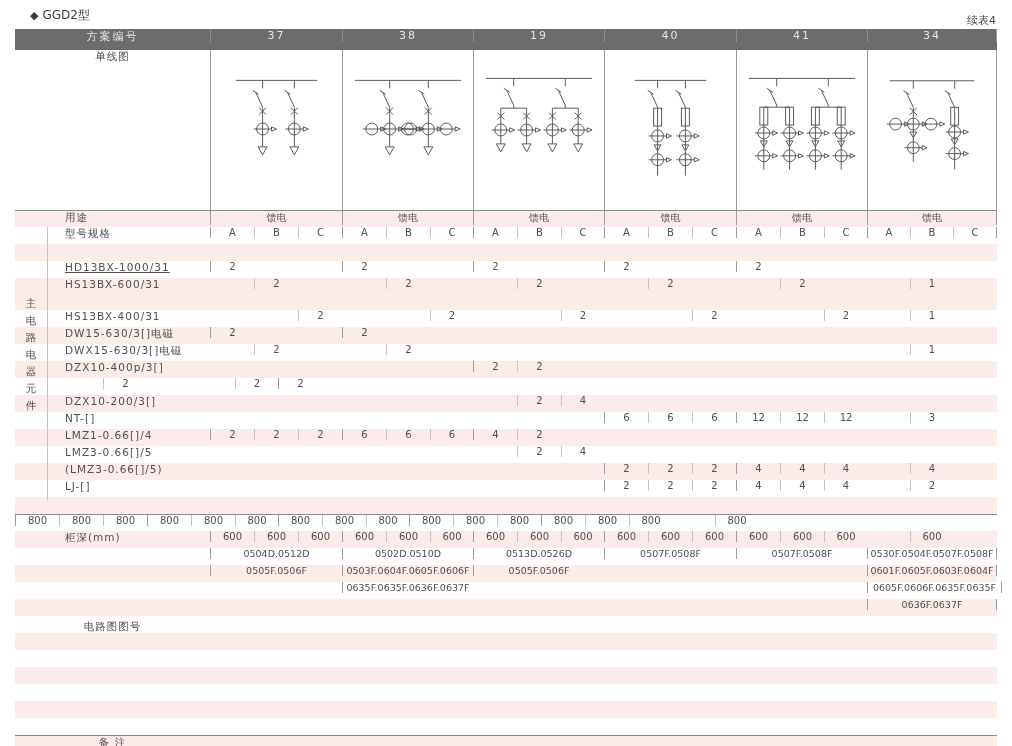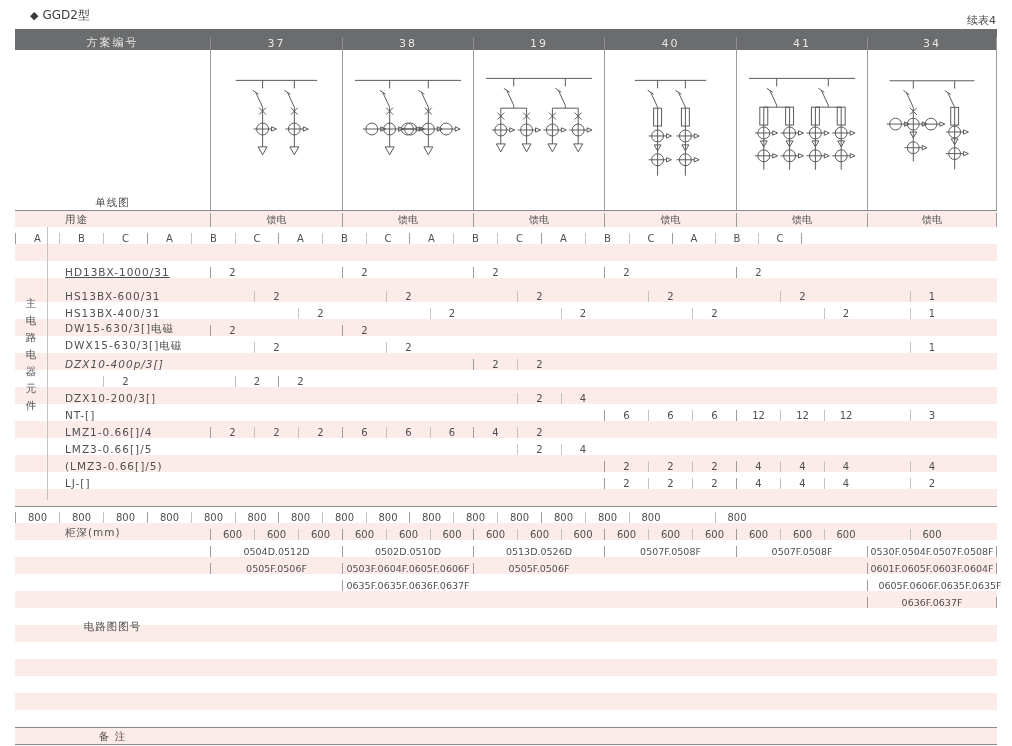--- a/index.html
+++ b/index.html
@@ -7,21 +7,21 @@
     --text:#4f4f51; --line-strong:#8a8a8a; --line-main:#9c9c9c; --line-sub:#c4c4be;
     --diag:#5a5a5a;
   }
   html,body{margin:0;padding:0;background:#fff;}
   .page{position:relative;width:1012px;height:746px;background:#fff;overflow:hidden;
         font-family:"DejaVu Sans","Liberation Sans",sans-serif;color:var(--text);}
   .title{position:absolute;left:30px;top:7px;font-size:12px;color:#3c3c3e;}
   .title .bullet{margin-right:4px;font-size:11px;}
   .cont{position:absolute;right:16px;top:13px;font-size:11px;color:#4a4a4c;}
   .table{position:absolute;left:15px;top:29px;width:982px;}
-  .row{display:flex;box-sizing:border-box;align-items:flex-end;}
+  .row{display:flex;box-sizing:border-box;align-items:flex-start;}
   .cell{box-sizing:border-box;flex:none;display:flex;align-items:center;justify-content:center;
         overflow:hidden;white-space:nowrap;}
   .row > .cell:last-child{border-right:1px solid var(--line-main);}
   .header-row{background:var(--header-bg);color:var(--header-text);}
   .header-row .cell{font-size:11px;letter-spacing:2px;}
   .header-row .hcol{border-left:1px solid #8e8e90;}
   .diag-row .dcell{border-left:1px solid var(--line-main);background:#fff;}
   .diag-row .label-center{font-size:10.5px;letter-spacing:1px;}
   .pink{background:var(--pink);}
   .white{background:var(--white);}
@@ -280,20 +280,21 @@
         <div class="row pink bt" style="height: 17px;">
           <div class="cell label" style="width: 195px;">用途</div>
           <div class="cell main" style="width: 132px;">馈电</div>
           <div class="cell main" style="width: 131px;">馈电</div>
           <div class="cell main" style="width: 131px;">馈电</div>
           <div class="cell main" style="width: 132px;">馈电</div>
           <div class="cell main" style="width: 131px;">馈电</div>
           <div class="cell main" style="width: 130px;">馈电</div>
         </div>
         <div class="row white" style="height: 17px;">
+          <div class="cell label" style="width: 195px;">型号规格</div>
           <div class="cell main" style="width: 44px;">A</div>
           <div class="cell sub" style="width: 44px;">B</div>
           <div class="cell sub" style="width: 44px;">C</div>
           <div class="cell main" style="width: 44px;">A</div>
           <div class="cell sub" style="width: 44px;">B</div>
           <div class="cell sub" style="width: 43px;">C</div>
           <div class="cell main" style="width: 44px;">A</div>
           <div class="cell sub" style="width: 44px;">B</div>
           <div class="cell sub" style="width: 43px;">C</div>
           <div class="cell main" style="width: 44px;">A</div>
@@ -341,21 +342,21 @@
           <div class="cell main" style="width: 44px;">2</div>
           <div class="cell sub" style="width: 44px;"></div>
           <div class="cell sub" style="width: 44px;"></div>
           <div class="cell main" style="width: 44px;">2</div>
           <div class="cell sub" style="width: 44px;"></div>
           <div class="cell sub" style="width: 43px;"></div>
           <div class="cell main" style="width: 43px;"></div>
           <div class="cell sub" style="width: 43px;"></div>
           <div class="cell sub" style="width: 44px;"></div>
         </div>
-        <div class="row pink" style="height: 24px;">
+        <div class="row pink" style="height: 32px;">
           <div class="cell label" style="width: 195px;">HS13BX-600/31</div>
           <div class="cell main" style="width: 44px;"></div>
           <div class="cell sub" style="width: 44px;">2</div>
           <div class="cell sub" style="width: 44px;"></div>
           <div class="cell main" style="width: 44px;"></div>
           <div class="cell sub" style="width: 44px;">2</div>
           <div class="cell sub" style="width: 43px;"></div>
           <div class="cell main" style="width: 44px;"></div>
           <div class="cell sub" style="width: 44px;">2</div>
           <div class="cell sub" style="width: 43px;"></div>
@@ -426,21 +427,21 @@
           <div class="cell sub" style="width: 44px;"></div>
           <div class="cell sub" style="width: 44px;"></div>
           <div class="cell main" style="width: 44px;"></div>
           <div class="cell sub" style="width: 44px;"></div>
           <div class="cell sub" style="width: 43px;"></div>
           <div class="cell main" style="width: 43px;"></div>
           <div class="cell sub" style="width: 43px;">1</div>
           <div class="cell sub" style="width: 44px;"></div>
         </div>
         <div class="row pink" style="height: 17px;">
-          <div class="cell label" style="width: 195px; font-style: italic;">DZX10-400p/3[]</div>
+          <div class="cell label" style="width: 195px;">DZX10-400p/3[]</div>
           <div class="cell main" style="width: 44px;"></div>
           <div class="cell sub" style="width: 44px;"></div>
           <div class="cell sub" style="width: 44px;"></div>
           <div class="cell main" style="width: 44px;"></div>
           <div class="cell sub" style="width: 44px;"></div>
           <div class="cell sub" style="width: 43px;"></div>
           <div class="cell main" style="width: 44px;">2</div>
           <div class="cell sub" style="width: 44px;">2</div>
           <div class="cell sub" style="width: 43px;"></div>
           <div class="cell main" style="width: 44px;"></div>
@@ -679,21 +680,21 @@
           <div class="cell main" style="width: 131px;"></div>
           <div class="cell main" style="width: 130px;">0601F.0605F.0603F.0604F</div>
         </div>
         <div class="row white circ" style="height: 17px;">
           <div class="cell label" style="width: 195px;"></div>
           <div class="cell main" style="width: 132px;"></div>
           <div class="cell main" style="width: 131px;">0635F.0635F.0636F.0637F</div>
           <div class="cell main" style="width: 131px;"></div>
           <div class="cell main" style="width: 132px;"></div>
           <div class="cell main" style="width: 131px;"></div>
-          <div class="cell main" style="width: 146px;">0605F.0606F.0635F.0635F</div>
+          <div class="cell main" style="width: 135px;">0605F.0606F.0635F.0635F</div>
         </div>
         <div class="row pink circ" style="height: 17px;">
           <div class="cell label" style="width: 195px;"></div>
           <div class="cell main" style="width: 132px;"></div>
           <div class="cell main" style="width: 131px;"></div>
           <div class="cell main" style="width: 131px;"></div>
           <div class="cell main" style="width: 132px;"></div>
           <div class="cell main" style="width: 131px;"></div>
           <div class="cell main" style="width: 130px;">0636F.0637F</div>
         </div>

